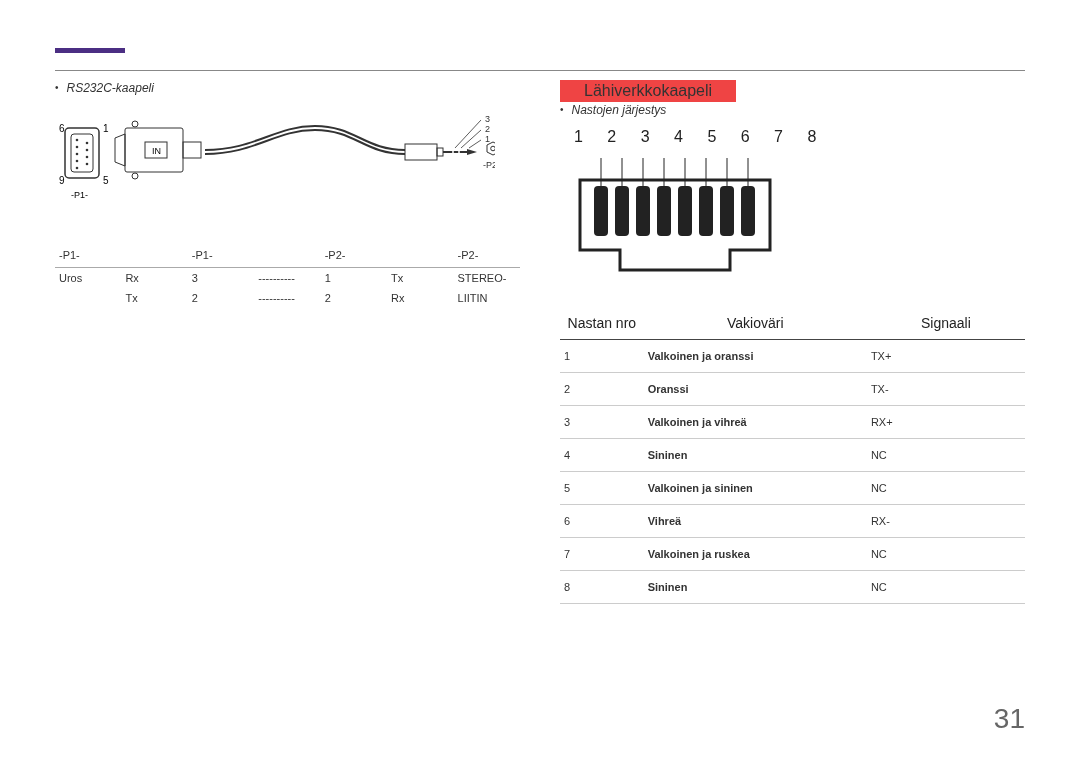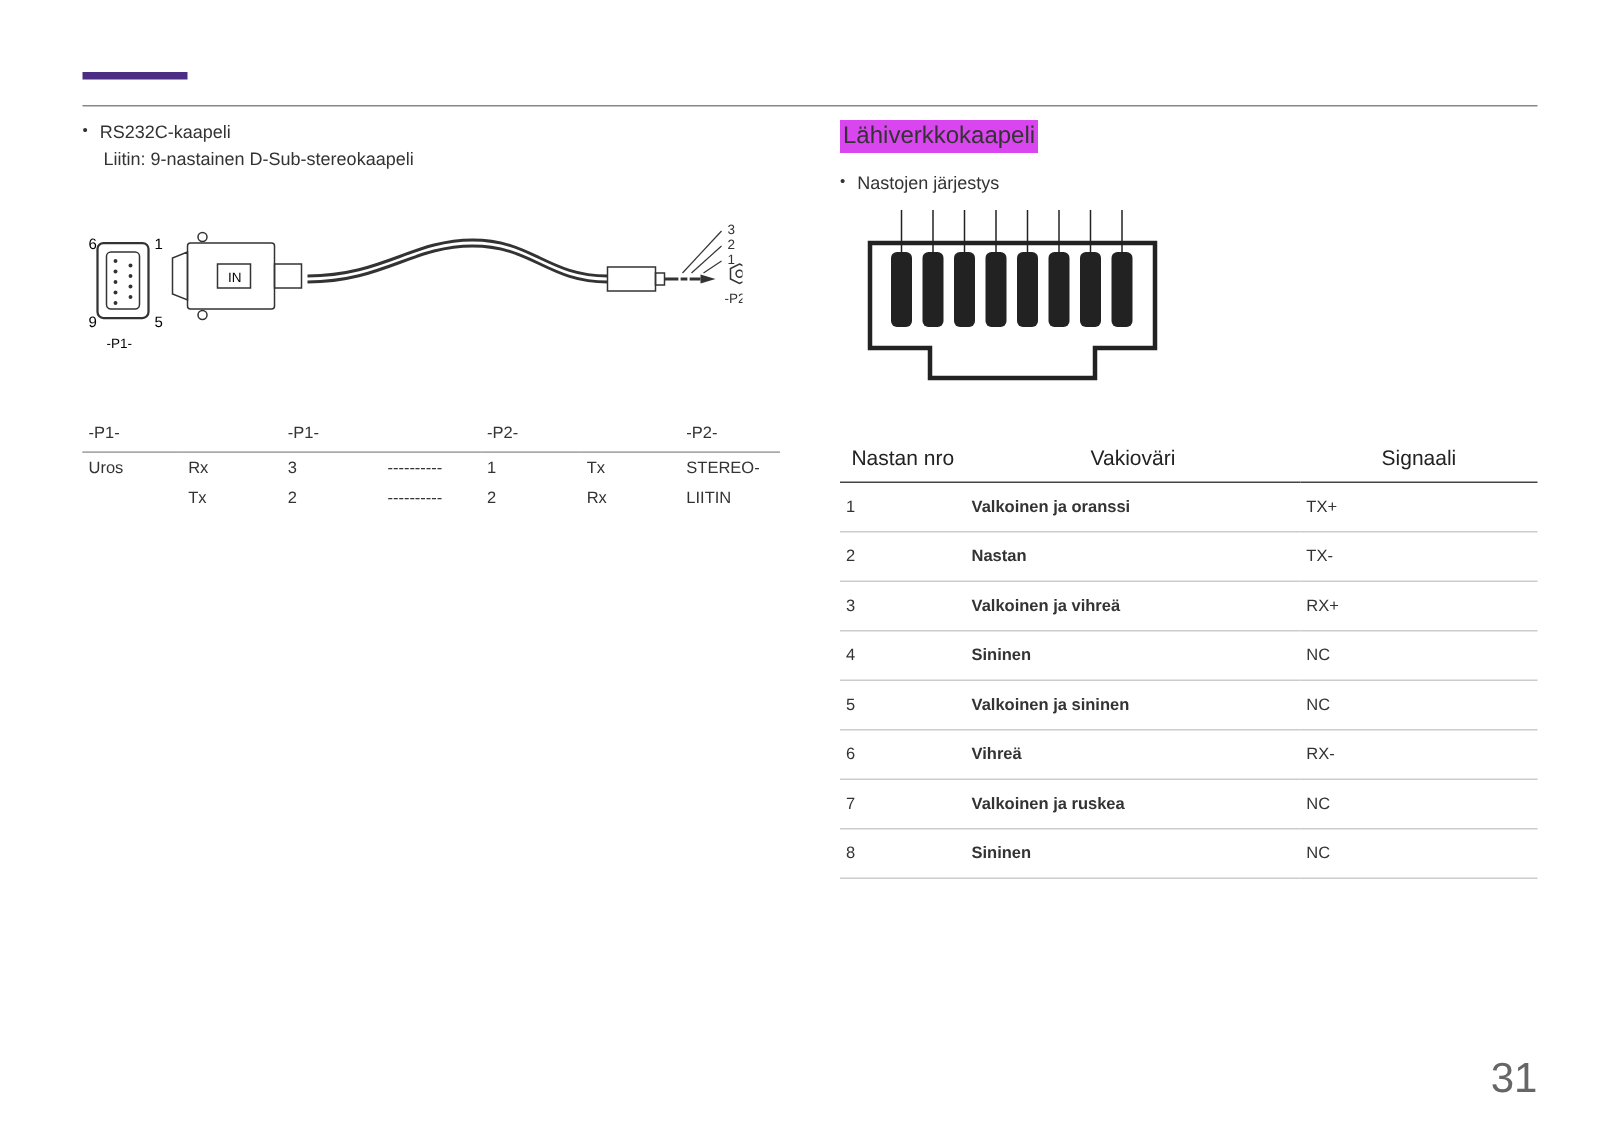--- a/index.html
+++ b/index.html
@@ -40,20 +40,21 @@
     gap: 8px;
     margin-bottom: 2px;
   }
   .bullet-line .dot {
     font-size: 10px;
     line-height: 16px;
   }
   .bullet-line .txt {
     font-size: 12px;
     line-height: 16px;
+    font-style: italic;
   }
   .sub-line {
     font-size: 12px;
     line-height: 16px;
     margin-left: 14px;
     margin-bottom: 18px;
   }
   .cable-svg { margin: 8px 0 24px 0; }
   
   .pin-table {
@@ -70,24 +71,23 @@
   .pin-table td {
     padding: 4px 4px;
   }
   .pin-table tr.hdr-row th {
     width: 12.5%;
   }
   
   .section-title {
     font-size: 16px;
     color: #333;
-    background: #d946ef;
+    background: #ef4444;
     display: inline-block;
-    padding: 2px 2px;
-    margin-bottom: 12px;
+    padding: 2px 24px;
   }
   .rj45-numbers {
     font-size: 16px;
     letter-spacing: 10px;
     margin: 10px 0 4px 14px;
     color: #222;
   }
   .rj45-svg { margin-bottom: 24px; }
   .lan-table {
     width: 100%;
@@ -124,21 +124,20 @@
 <div class="top-rule"></div>
 
 <div class="page">
 
   <div class="col">
 
     <div class="bullet-line">
       <span class="dot">•</span>
       <span class="txt">RS232C-kaapeli</span>
     </div>
-    <div class="sub-line">Liitin: 9-nastainen D-Sub-stereokaapeli</div>
 
     
     <svg class="cable-svg" width="440" height="110">
 
       <g transform="translate(10,10)">
         <rect x="0" y="12" width="34" height="50" rx="4" fill="none" stroke="#333" stroke-width="1.5"></rect>
         <rect x="6" y="18" width="22" height="38" rx="3" fill="none" stroke="#333" stroke-width="1"></rect>
 
         <g fill="#333">
           <circle cx="12" cy="24" r="1.3"></circle>
@@ -235,20 +234,21 @@
 
   <div class="col">
 
     <div class="section-title">Lähiverkkokaapeli</div>
 
     <div class="bullet-line">
       <span class="dot">•</span>
       <span class="txt">Nastojen järjestys</span>
     </div>
 
+    <div class="rj45-numbers">1 2 3 4 5 6 7 8</div>
 
     <svg class="rj45-svg" width="230" height="130">
 
       <path d="M20 30 L210 30 L210 100 L170 100 L170 120 L60 120 L60 100 L20 100 Z" fill="none" stroke="#222" stroke-width="3"></path>
 
       <g fill="#222">
         <rect x="34" y="36" width="14" height="50" rx="4"></rect>
         <rect x="55" y="36" width="14" height="50" rx="4"></rect>
         <rect x="76" y="36" width="14" height="50" rx="4"></rect>
         <rect x="97" y="36" width="14" height="50" rx="4"></rect>
@@ -279,21 +279,21 @@
         </tr>
       </thead>
       <tbody>
         <tr>
           <td>1</td>
           <td>Valkoinen ja oranssi</td>
           <td>TX+</td>
         </tr>
         <tr>
           <td>2</td>
-          <td>Nastan</td>
+          <td>Oranssi</td>
           <td>TX-</td>
         </tr>
         <tr>
           <td>3</td>
           <td>Valkoinen ja vihreä</td>
           <td>RX+</td>
         </tr>
         <tr>
           <td>4</td>
           <td>Sininen</td>

